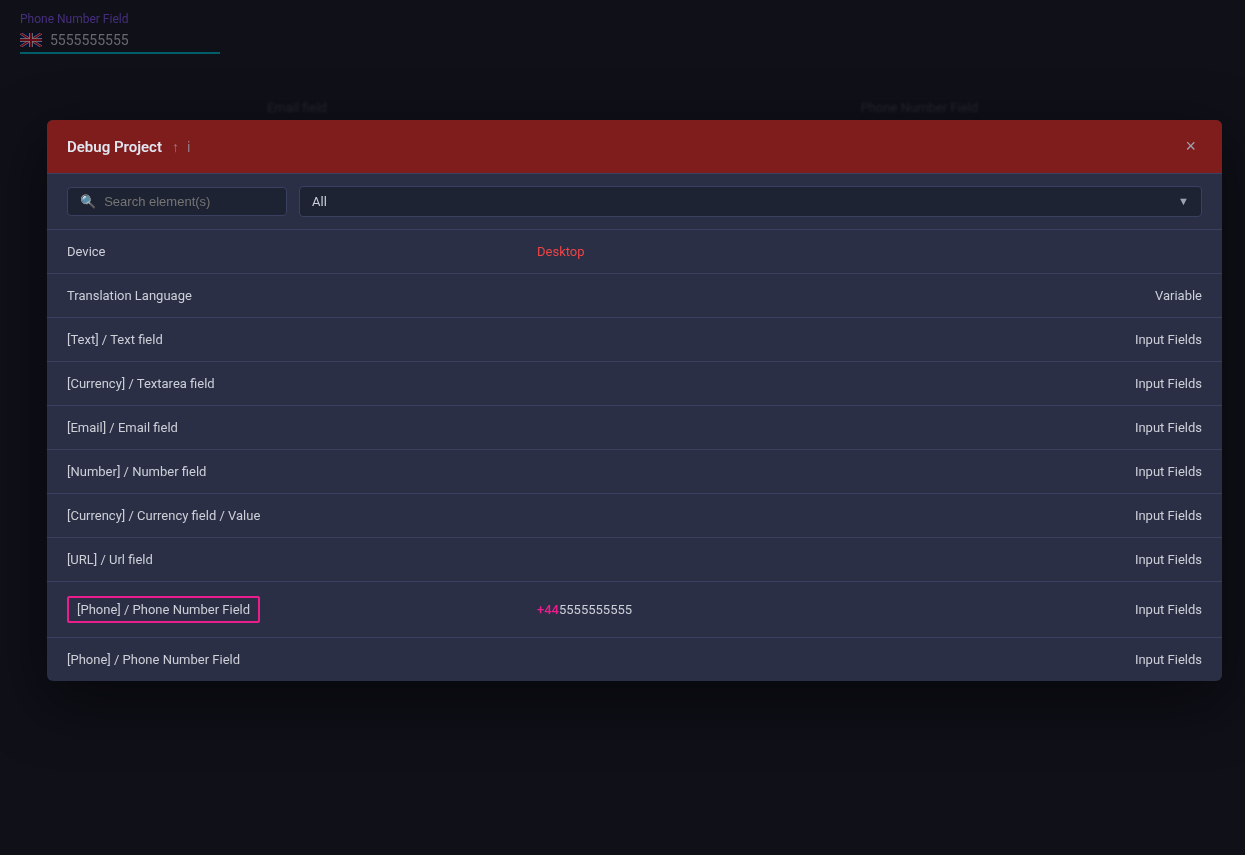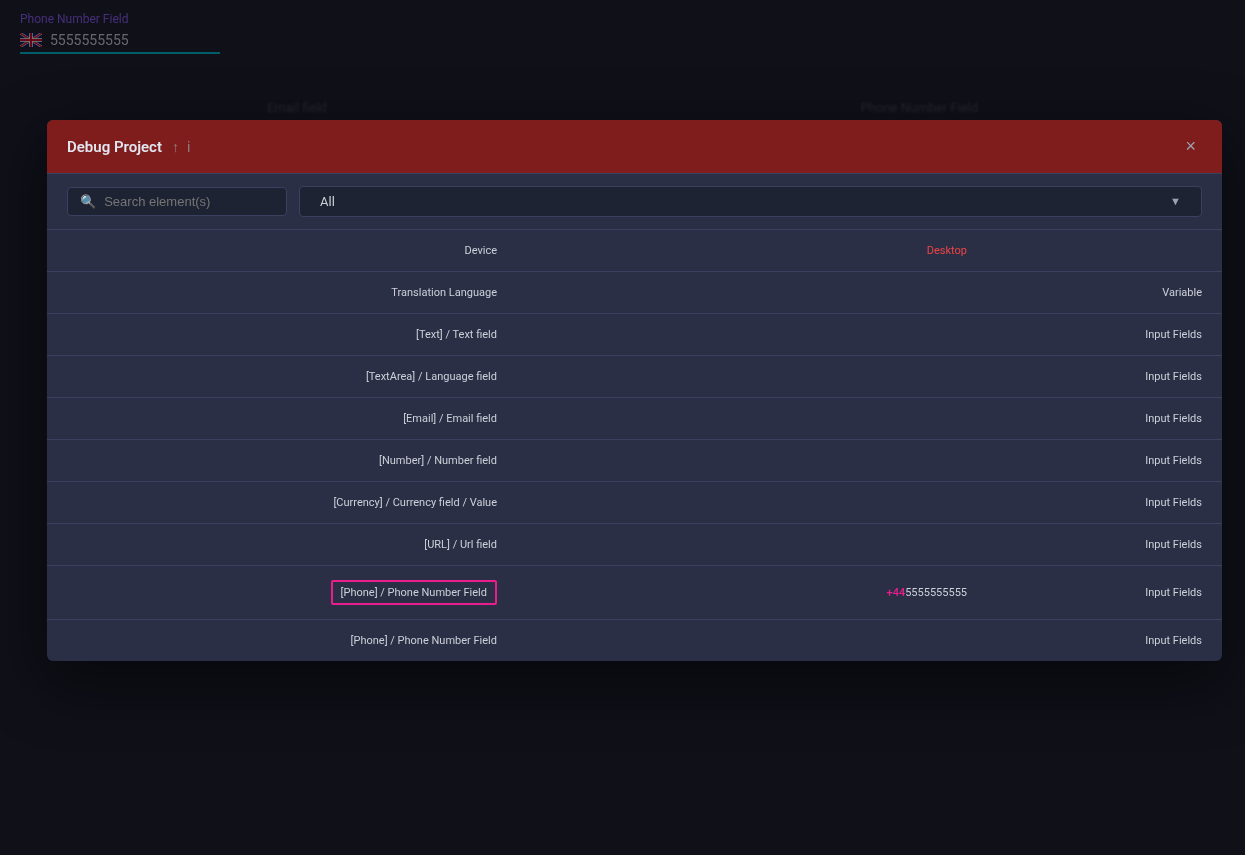--- a/index.html
+++ b/index.html
@@ -155,21 +155,21 @@
       width: 100%;
     }
 
     .filter-dropdown {
       display: flex;
       align-items: center;
       justify-content: space-between;
       background: #1e2333;
       border: 1px solid #3a4060;
       border-radius: 4px;
-      padding: 7px 20px;
+      padding: 7px 12px;
       flex: 1;
       cursor: pointer;
       color: #cdd0d8;
       font-size: 13px;
     }
 
     .dropdown-arrow {
       color: #9ca3af;
       font-size: 11px;
     }
@@ -183,24 +183,23 @@
     .table-row {
       border-bottom: 1px solid #3a4060;
     }
 
     .table-row:last-child {
       border-bottom: none;
     }
 
     .table-row td {
       padding: 14px 20px;
-      font-size: 11px;
+      font-size: 13px;
       color: #cdd0d8;
       vertical-align: middle;
-      text-align: right;
     }
 
     .element-name-cell {
       color: #cdd0d8;
     }
 
     .value-cell {
       color: #cdd0d8;
     }
 
@@ -309,21 +308,21 @@
         <td class="category-cell col-category">Variable</td>
       </tr>
 
       <tr class="table-row">
         <td class="element-name-cell col-element">[Text] / Text field</td>
         <td class="value-cell col-value"></td>
         <td class="category-cell col-category">Input Fields</td>
       </tr>
 
       <tr class="table-row">
-        <td class="element-name-cell col-element">[TextArea] / Language field</td>
+        <td class="element-name-cell col-element">[Currency] / Textarea field</td>
         <td class="value-cell col-value"></td>
         <td class="category-cell col-category">Input Fields</td>
       </tr>
 
       <tr class="table-row">
         <td class="element-name-cell col-element">[Email] / Email field</td>
         <td class="value-cell col-value"></td>
         <td class="category-cell col-category">Input Fields</td>
       </tr>
 

